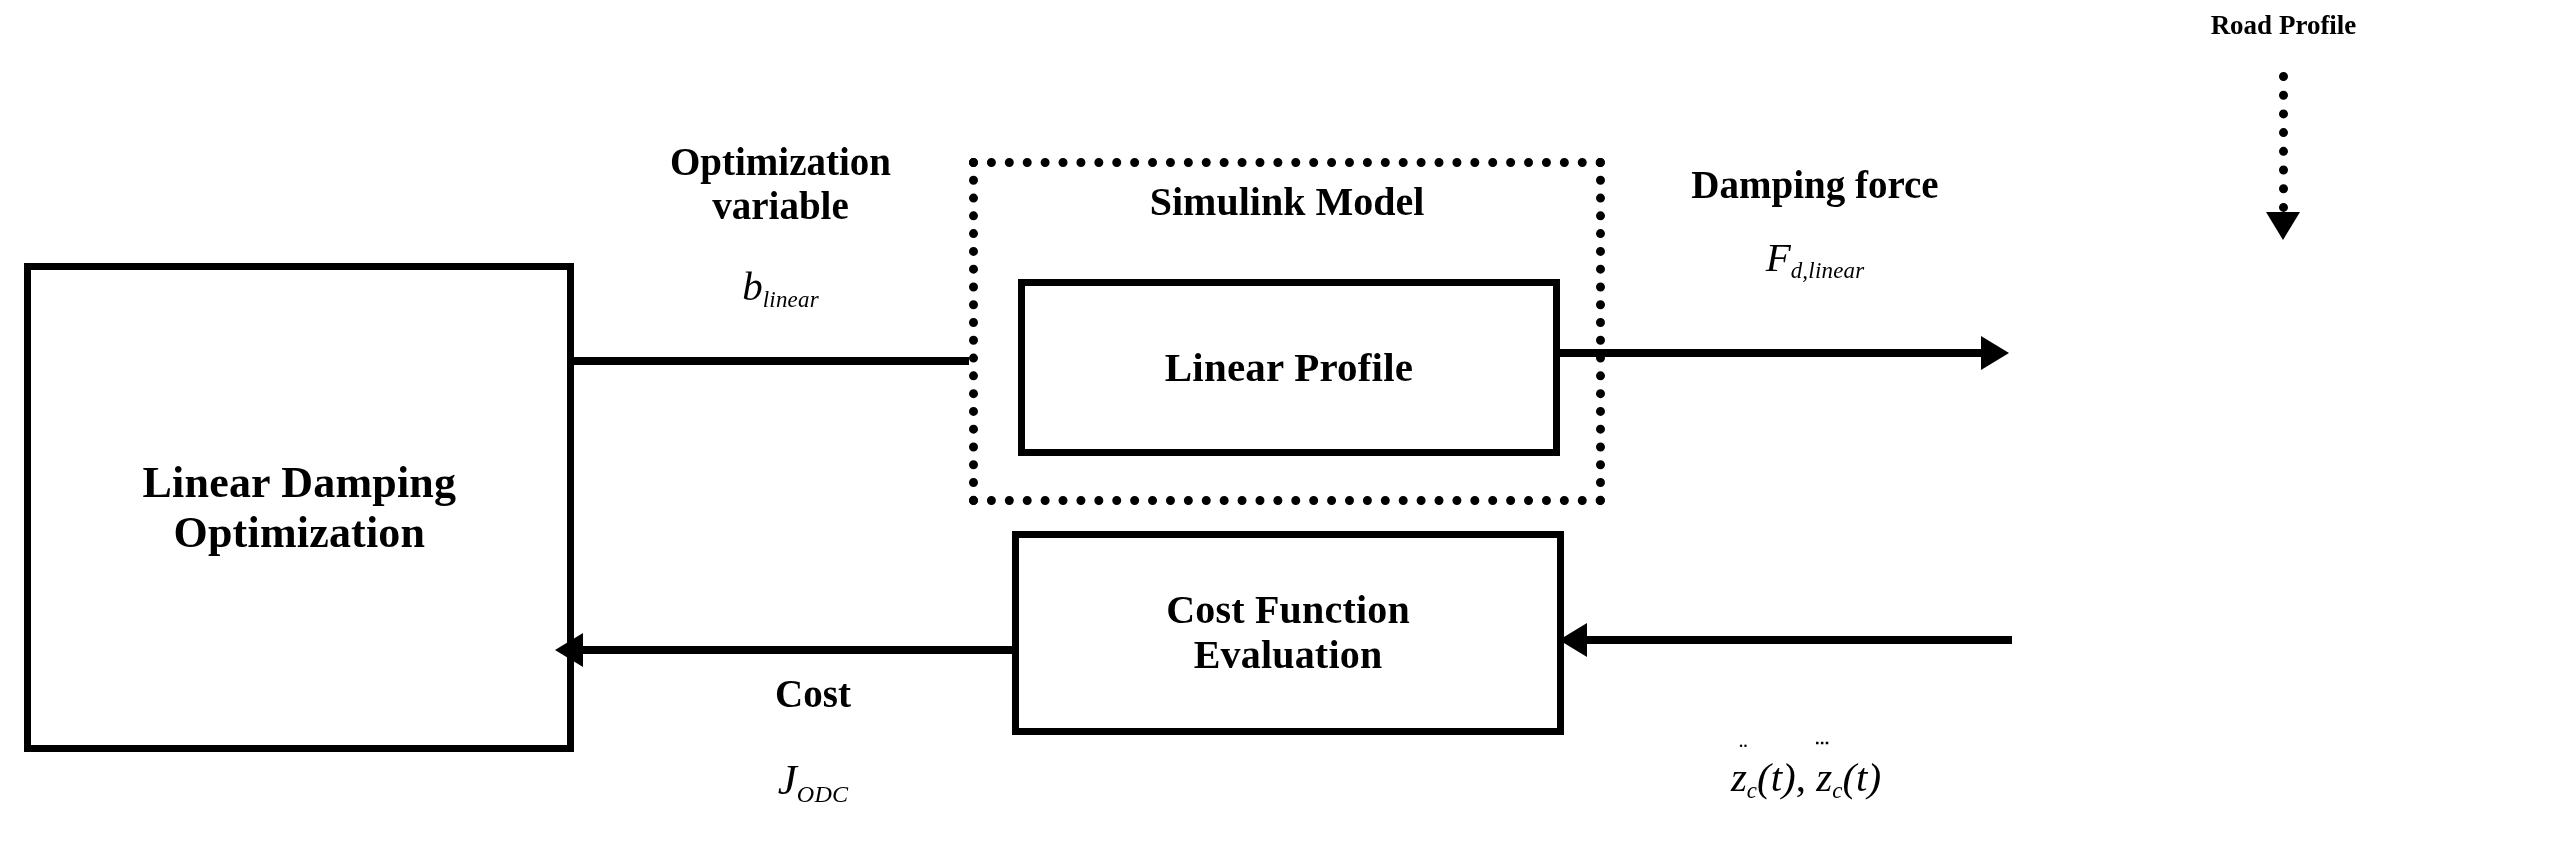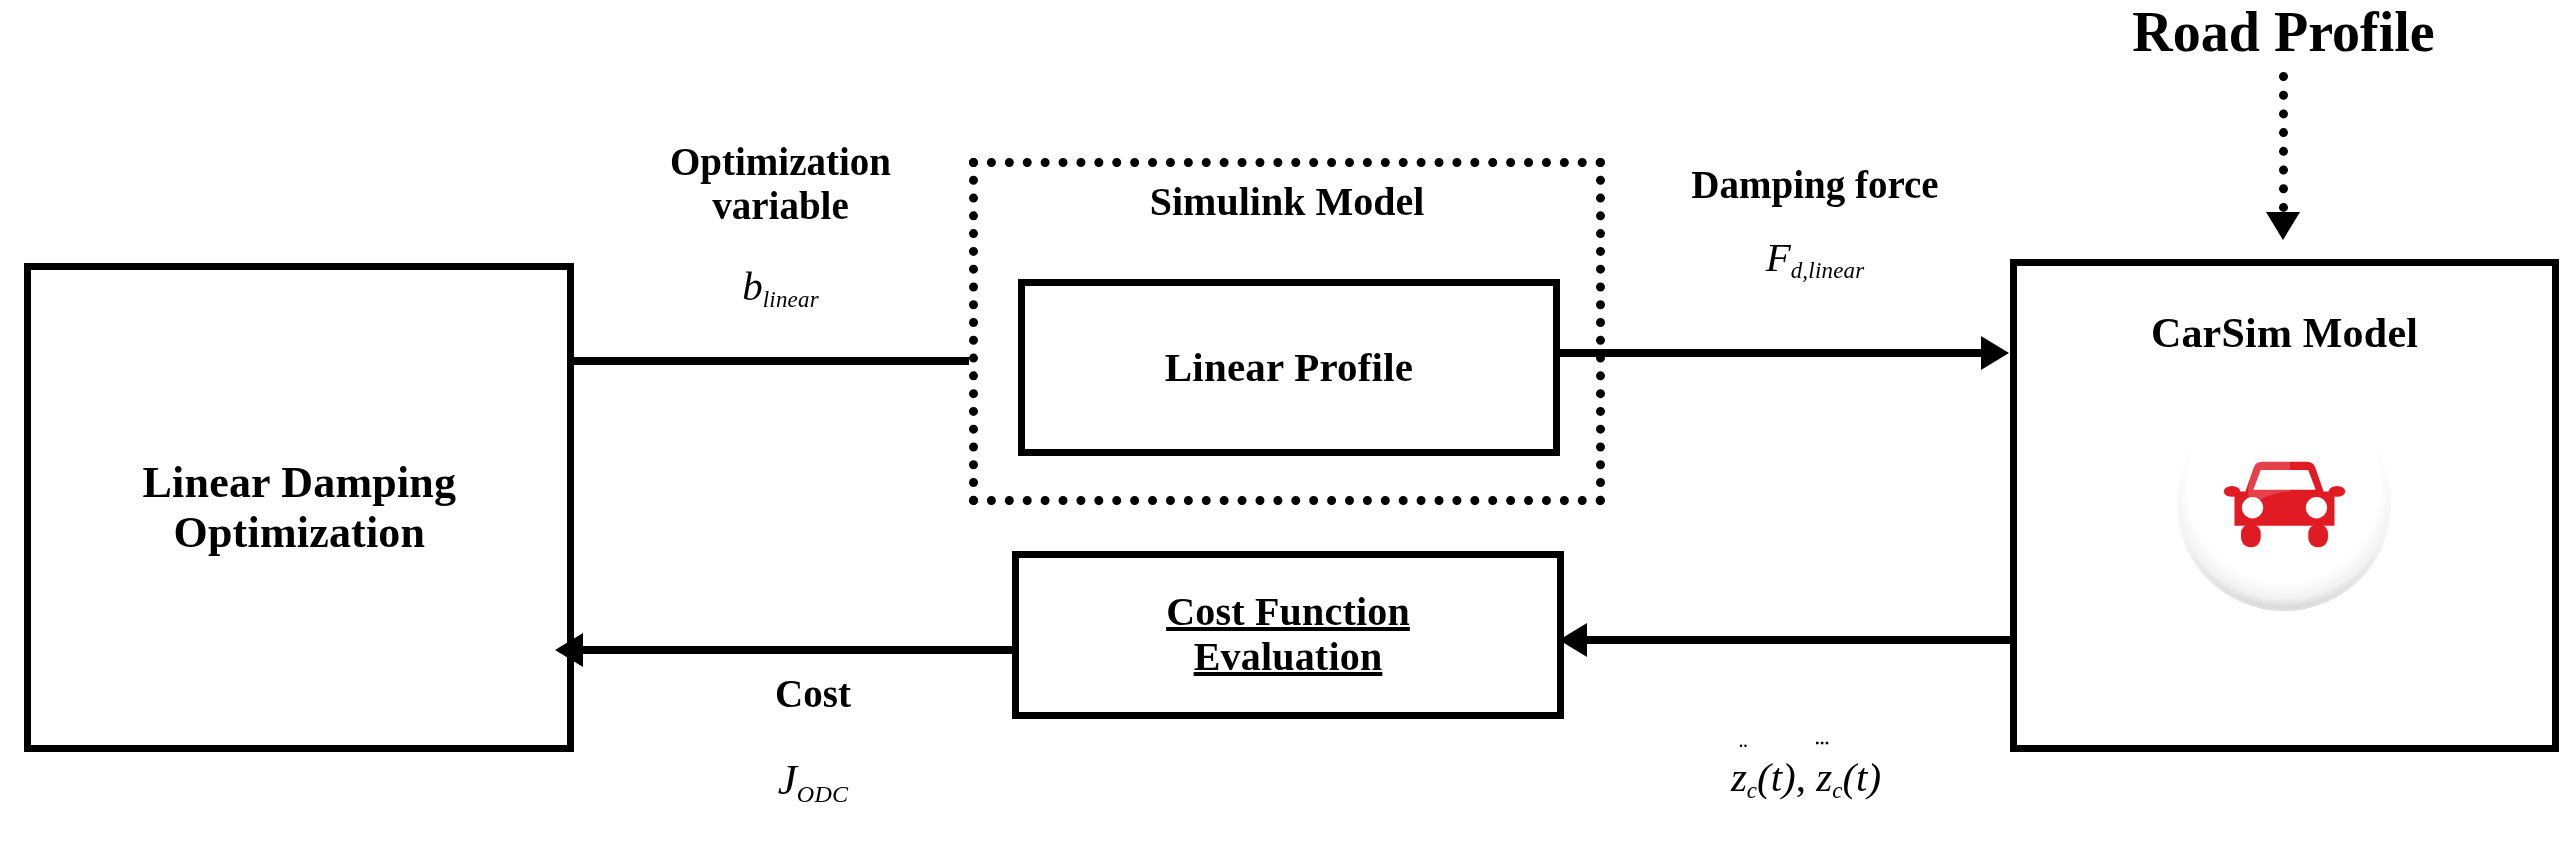--- a/index.html
+++ b/index.html
@@ -176,62 +176,35 @@
   <div class="label bold" style="left:1622px; top:163px; width:386px; font-size:39px;">
     <span>Damping force</span>
   </div>
   <div class="label" style="left:1622px; top:234px; width:386px; font-size:41px;">
     <span class="sym"><span>F</span><sub>d,linear</sub></span>
   </div>
 
   <div class="hline" style="left:1556px; top:349px; width:427px;"></div>
   <div class="arrow-right" style="left:1981px; top:336px;"></div>
 
-  <div class="label bold" style="left:2078px; top:1px; width:411px; font-size:56px;">
+  <div class="label bold" style="left:2078px; top:10px; width:411px; font-size:27px;">
     <span>Road Profile</span>
   </div>
   <div class="vdotted" style="left:2279px; top:72px; height:140px;"></div>
   <div class="arrow-down" style="left:2266px; top:212px;"></div>
 
-  <div class="box" style="left:2010px; top:259px; width:549px; height:493px; display:block;">
-    <div class="box-label" style="font-size:42px; position:absolute; left:0; right:0; top:44px; text-align:center;">
-      <span>CarSim Model</span>
-    </div>
-
-    <div class="car-badge" style="left:160px; top:131px;">
-      <svg width="123" height="89" viewBox="0 0 150 108">
-
-        <ellipse cx="11" cy="38" rx="10" ry="6.5" fill="#e01b24"></ellipse>
-        <ellipse cx="139" cy="38" rx="10" ry="6.5" fill="#e01b24"></ellipse>
-
-        <path d="M37 10 Q39 2 48 2 L102 2 Q111 2 113 10 L124 42 L26 42 Z" fill="#e01b24"></path>
-
-        <path d="M46 12 L104 12 L113 36 L37 36 Z" fill="#ffffff"></path>
-
-        <path d="M14 44 Q14 38 22 38 L128 38 Q136 38 136 44 L136 80 L14 80 Z" fill="#e01b24"></path>
-
-        <circle cx="36" cy="58" r="13" fill="#ffffff"></circle>
-        <circle cx="114" cy="58" r="13" fill="#ffffff"></circle>
-
-        <rect x="22" y="78" width="24" height="28" rx="11" fill="#e01b24"></rect>
-        <rect x="104" y="78" width="24" height="28" rx="11" fill="#e01b24"></rect>
-
-        <path d="M37 8 Q39 2 48 2 L82 2 L82 38 Q52 40 34 56 Q26 40 37 8 Z" fill="#ffffff" opacity="0.17"></path>
-      </svg>
-    </div>
-  </div>
 
   <div class="label" style="left:1609px; top:754px; width:394px; font-size:41px;">
     <span class="dotvar"><span class="dots">̈</span><span>z</span><sub style="font-style:italic;font-size:0.56em;vertical-align:-0.32em;">c</sub></span><span class="sym">(t)</span><span>,</span>&nbsp;<span class="dotvar"><span class="dots">⃛</span><span>z</span><sub style="font-style:italic;font-size:0.56em;vertical-align:-0.32em;">c</sub></span><span class="sym">(t)</span>
   </div>
 
   <div class="hline" style="left:1585px; top:636px; width:427px;"></div>
   <div class="arrow-left" style="left:1559px; top:623px;"></div>
 
-  <div class="box" style="left:1012px; top:551px; width:552px; height:168px;text-decoration:underline;">
+  <div class="box" style="left:1012px; top:531px; width:552px; height:204px;">
     <div class="box-label" style="font-size:40px;">
       <span>Cost Function</span><br>
       <span>Evaluation</span>
     </div>
   </div>
 
   <div class="label" style="left:649px; top:755px; width:328px; font-size:43px;">
     <span class="sym"><span>J</span><sub>ODC</sub></span>
   </div>
   <div class="label bold" style="left:649px; top:672px; width:328px; font-size:39px;">

